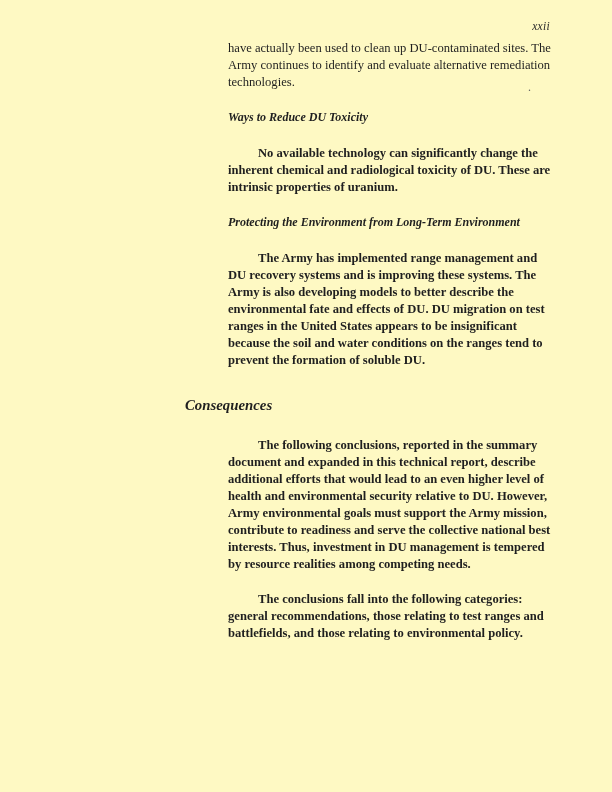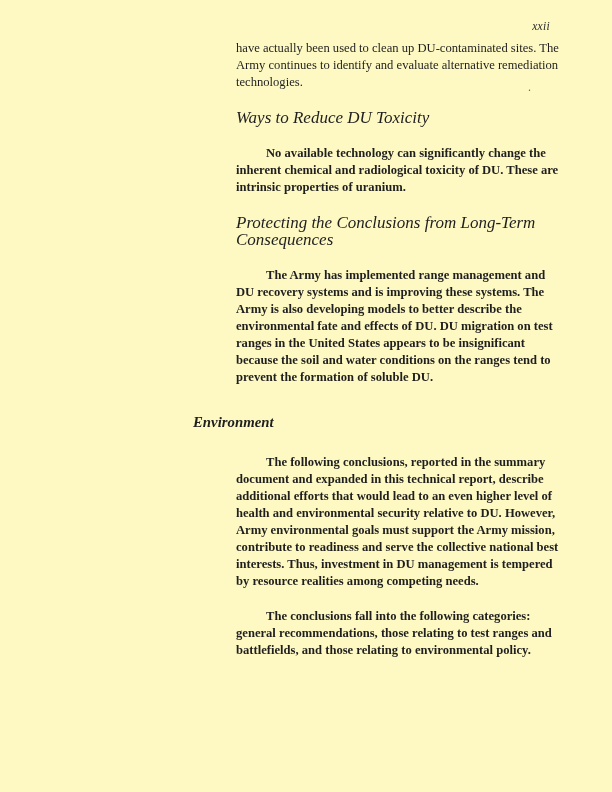--- a/index.html
+++ b/index.html
@@ -27,40 +27,40 @@
   }
   .stray-mark {
     position: absolute;
     top: 80px;
     left: 528px;
     font-size: 12px;
     color: #666666;
   }
   .text-col {
     position: absolute;
-    left: 236px;
+    left: 228px;
     top: 40px;
     width: 323px;
     font-size: 12.6px;
     line-height: 17px;
     text-align: left;
   }
   .para {
     margin: 0 0 18px 0;
   }
   .para.indent {
     text-indent: 30px;
     font-weight: bold;
   }
   .para.gap-above {
   }
   .subheading {
-    font-weight: normal;
+    font-weight: bold;
     font-style: italic;
-    font-size: 17px;
+    font-size: 12px;
     line-height: 17px;
     margin: 12px 0 19px 0;
   }
   .section-heading {
     font-weight: bold;
     font-style: italic;
     font-size: 14.8px;
     line-height: 20px;
     margin: 26px 0 22px -43px;
   }
@@ -75,25 +75,25 @@
   <div class="stray-mark">.</div>
 
   <div class="text-col">
 
     <p class="para">have actually been used to clean up DU-contaminated sites. The Army continues to identify and evaluate alternative remediation technologies.</p>
 
     <h3 class="subheading">Ways to Reduce DU Toxicity</h3>
 
     <p class="para indent">No available technology can significantly change the inherent chemical and radiological toxicity of DU. These are intrinsic properties of uranium.</p>
 
-    <h3 class="subheading">Protecting the Conclusions from Long-Term Consequences</h3>
+    <h3 class="subheading">Protecting the Environment from Long-Term Environment</h3>
 
     <p class="para indent">The Army has implemented range management and DU recovery systems and is improving these systems. The Army is also developing models to better describe the environmental fate and effects of DU. DU migration on test ranges in the United States appears to be insignificant because the soil and water conditions on the ranges tend to prevent the formation of soluble DU.</p>
 
-    <h2 class="section-heading">Environment</h2>
+    <h2 class="section-heading">Consequences</h2>
 
     <p class="para indent">The following conclusions, reported in the summary document and expanded in this technical report, describe additional efforts that would lead to an even higher level of health and environmental security relative to DU. However, Army environmental goals must support the Army mission, contribute to readiness and serve the collective national best interests. Thus, investment in DU management is tempered by resource realities among competing needs.</p>
 
     <p class="para indent gap-above">The conclusions fall into the following categories: general recommendations, those relating to test ranges and battlefields, and those relating to environmental policy.</p>
 
   </div>
 
 </div>
 
 </body></html>

